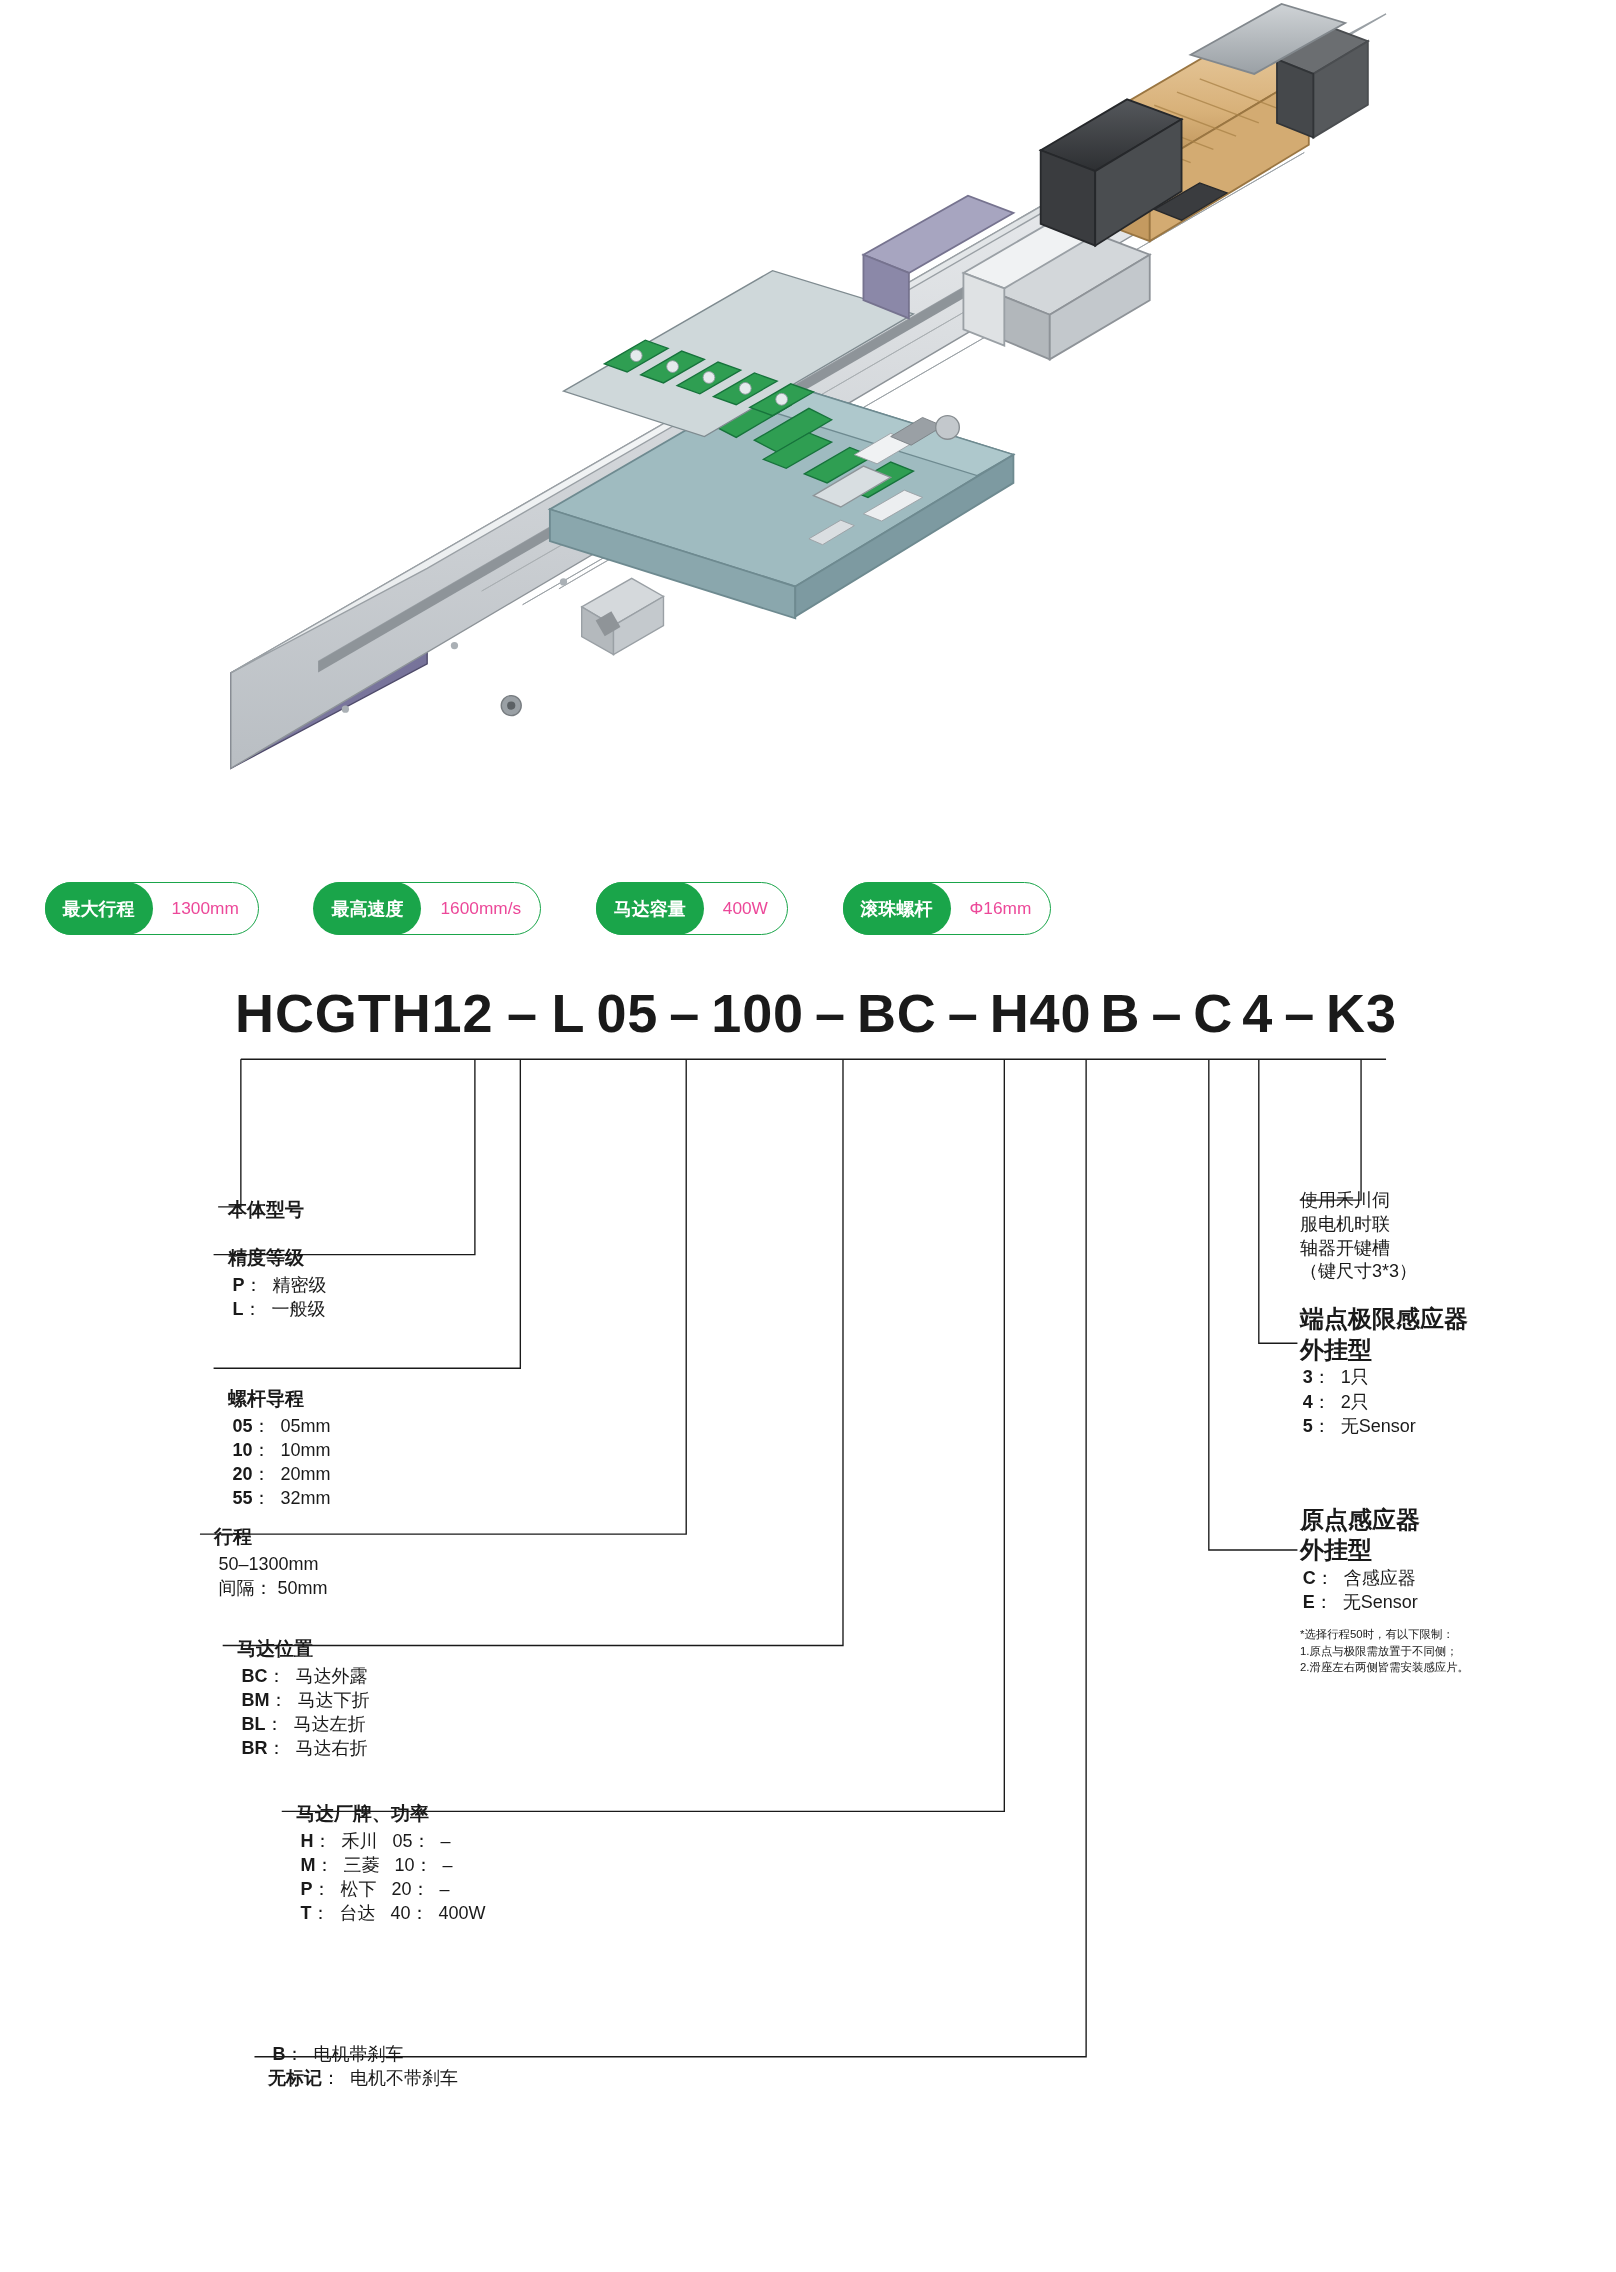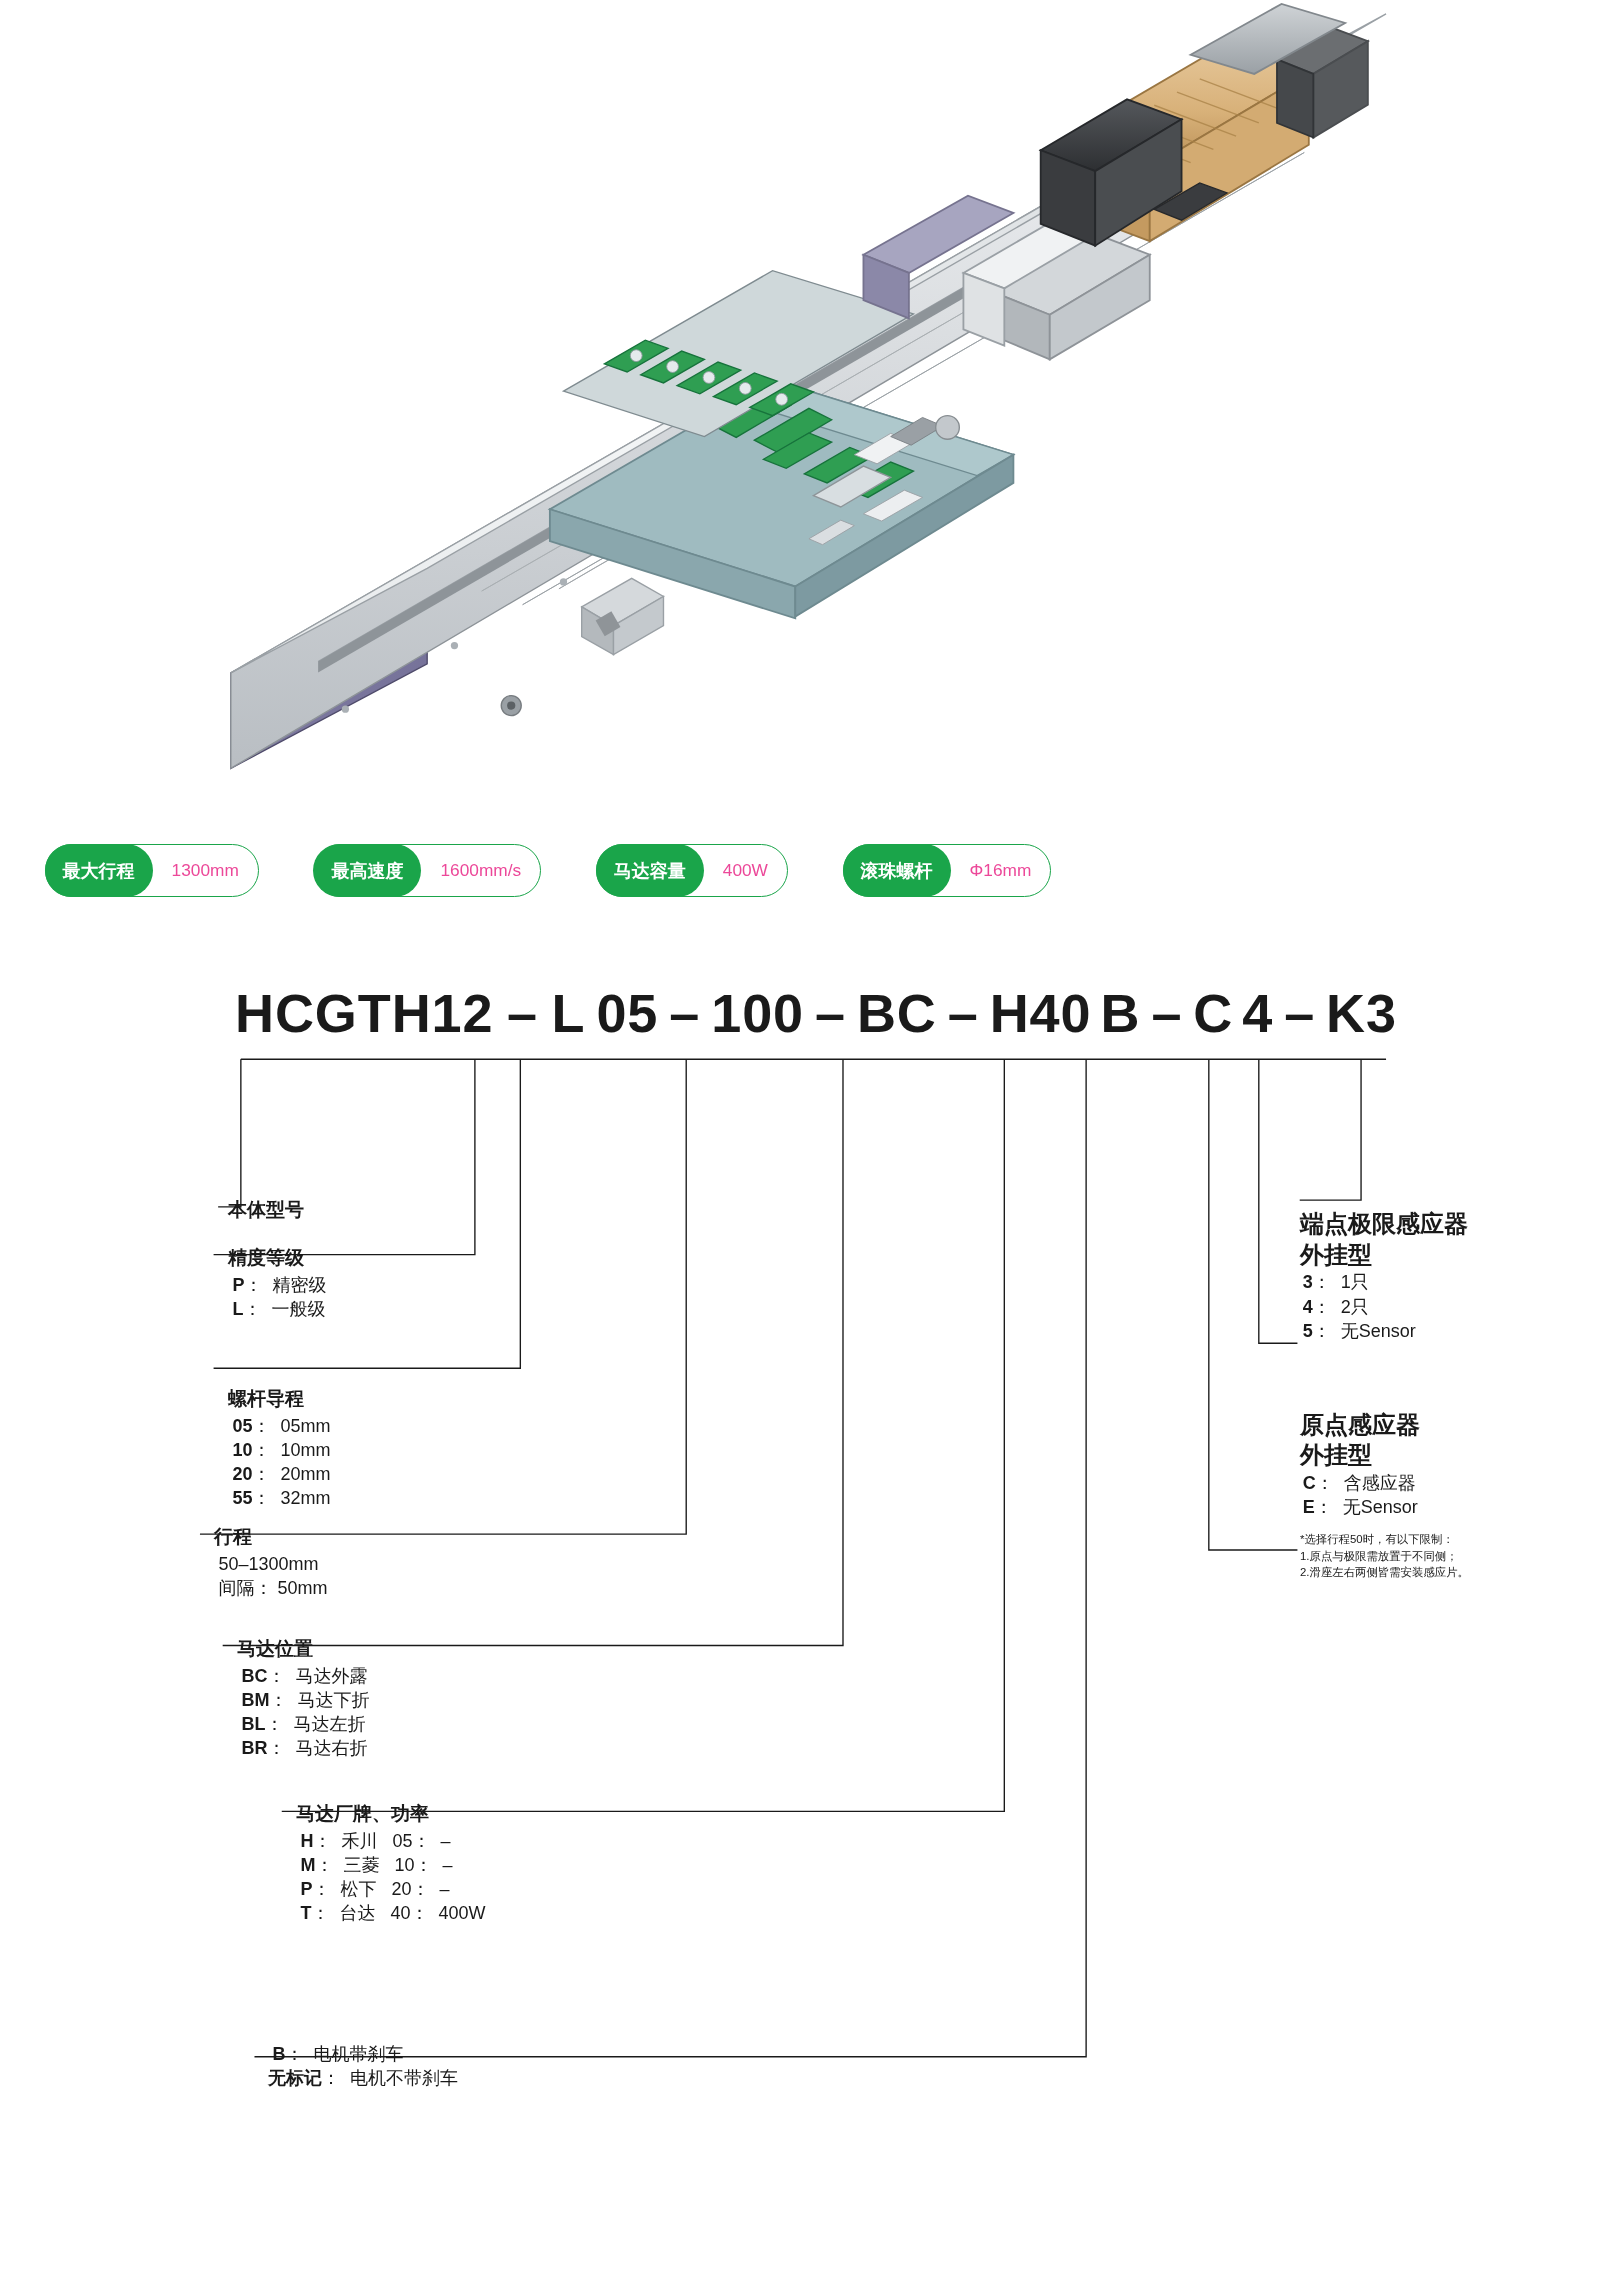--- a/index.html
+++ b/index.html
@@ -21,21 +21,21 @@
     position: absolute;
     left: 0; top: 0;
     width: 1616px;
     height: 864px;
   }
 
   
   .spec-row {
     position: absolute;
     left: 45px;
-    top: 844px;
+    top: 882px;
     width: 1527px;
     display: flex;
     gap: 0px;
   }
   .spec-pill {
     display: flex;
     align-items: center;
     border: 1.4px solid #1aa54a;
     border-radius: 27px;
     height: 53px;
@@ -398,20 +398,24 @@
   </div>
 
   <div class="lg-block" style="position:absolute; left:195px; top:861px;">
     <div class="lg-item" style="font-weight:normal"><b>B</b>：  电机带刹车</div>
     <div class="lg-item" style="margin-left:0"><b>无标记</b>：  电机不带刹车</div>
   </div>
 
 </div>
 
 <div class="legend-right">
+  <div class="rg-para" style="white-space:pre-line;">使用禾川伺
+服电机时联
+轴器开键槽
+（键尺寸3*3）</div>
 
   <div style="height:20px"></div>
   <div class="rg-title" style="white-space:pre-line;">端点极限感应器
 外挂型</div>
   <div class="rg-item"><b>3</b>：  1只</div>
   <div class="rg-item"><b>4</b>：  2只</div>
   <div class="rg-item"><b>5</b>：  无Sensor</div>
 
   <div style="height:67px"></div>
   <div class="rg-title" style="white-space:pre-line;">原点感应器

